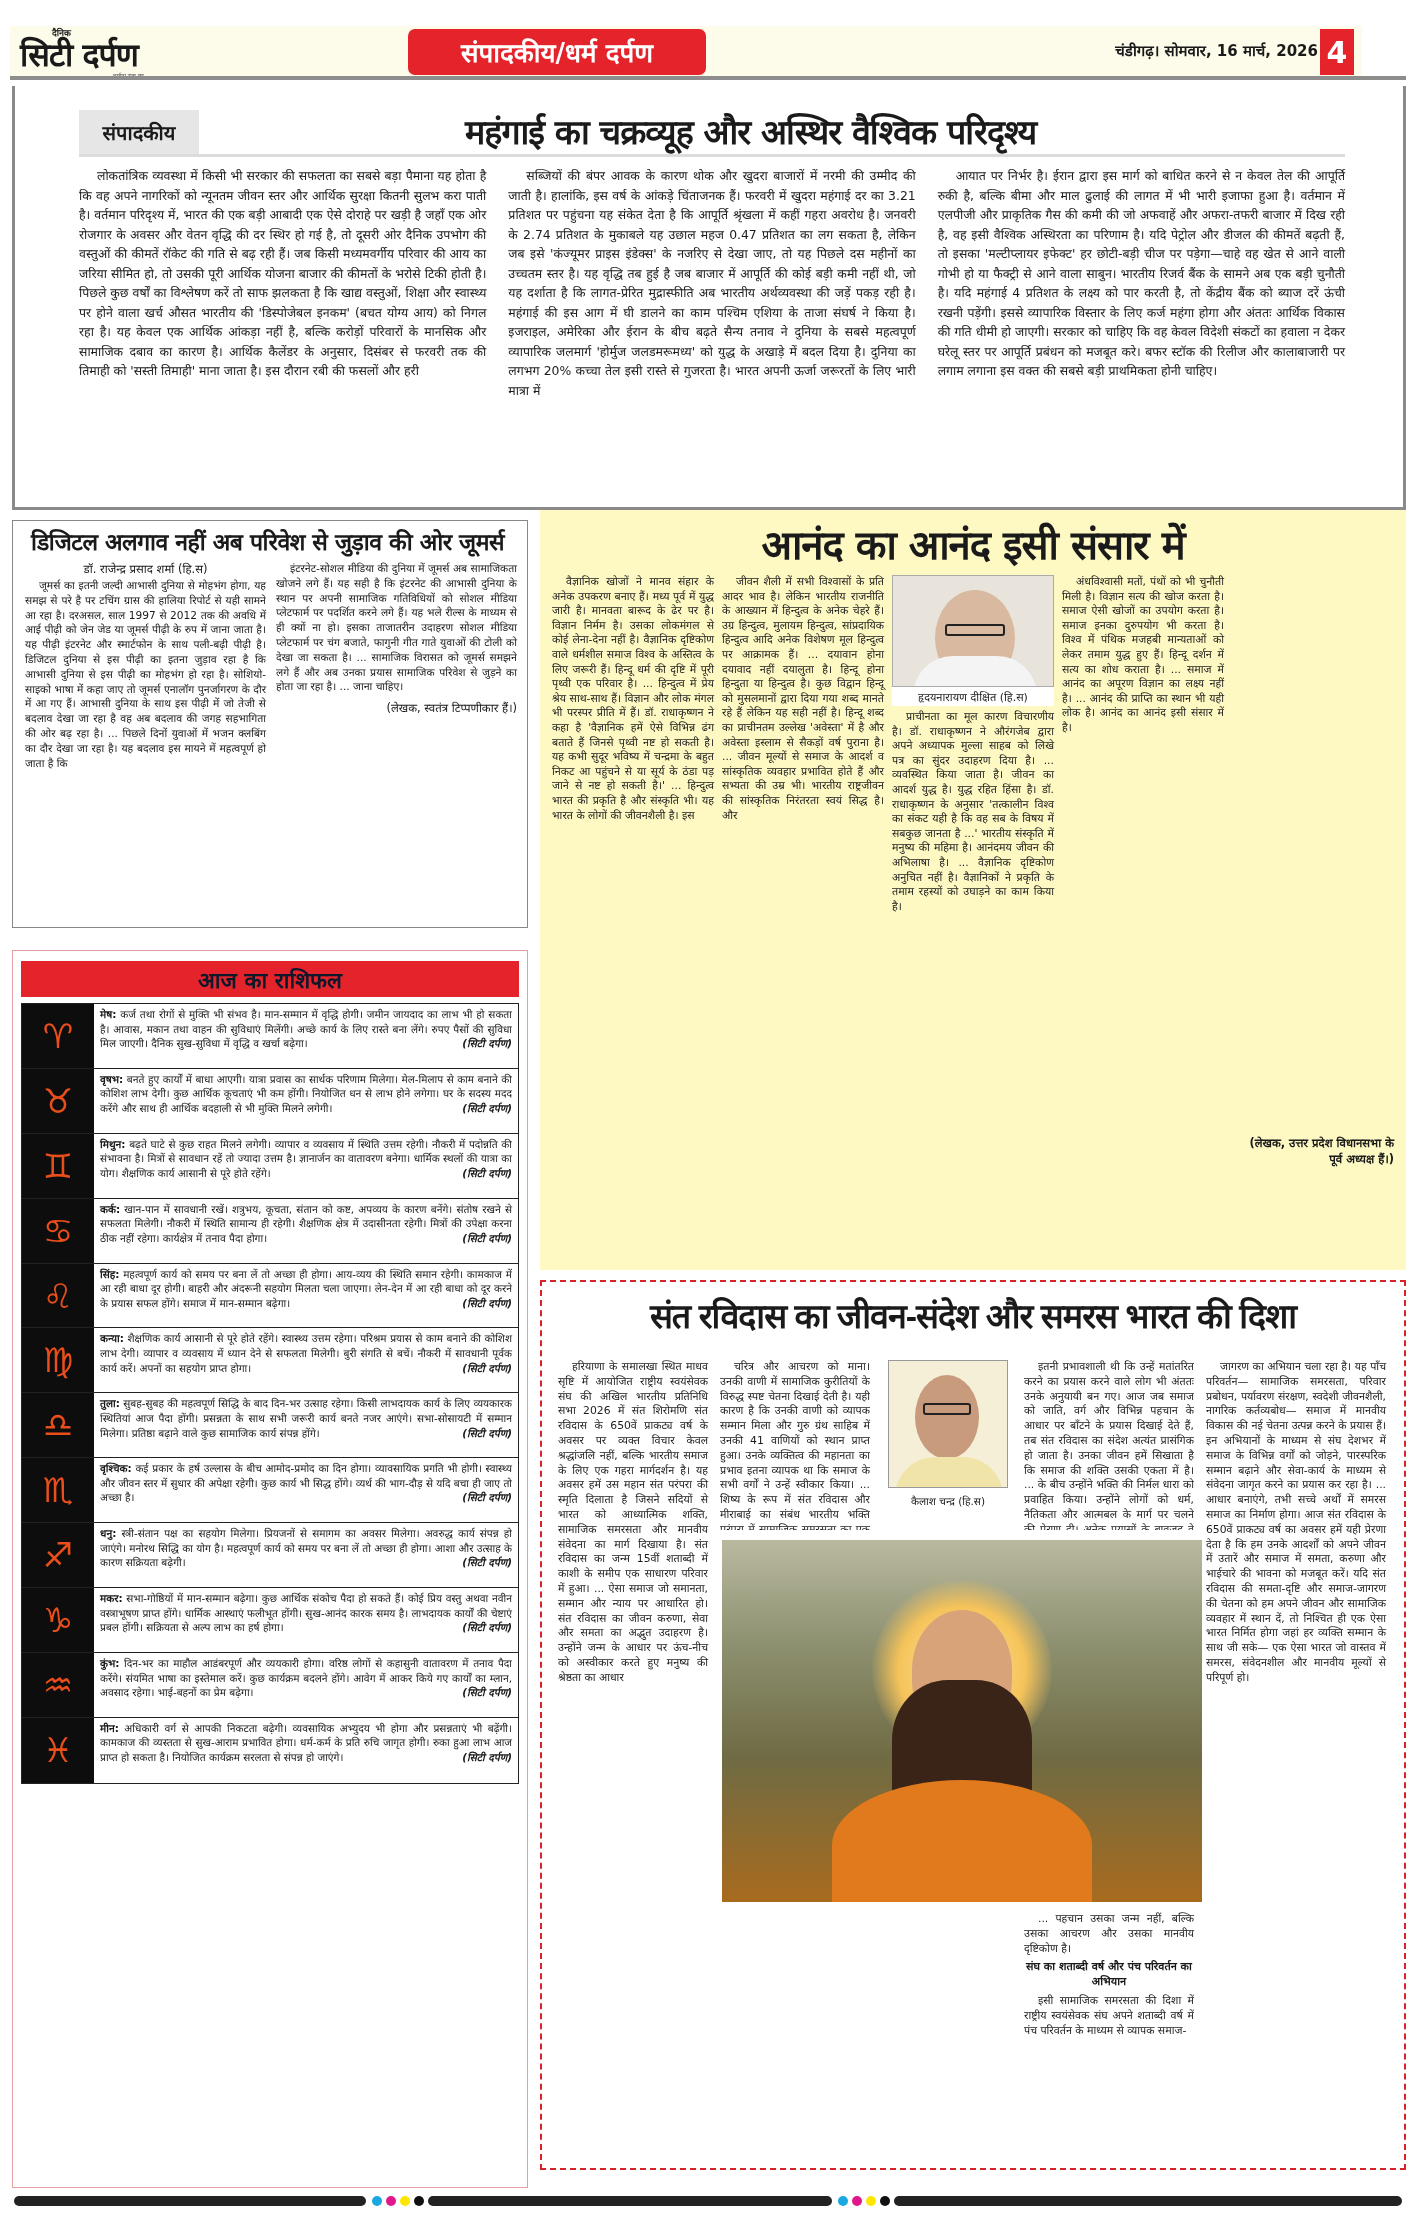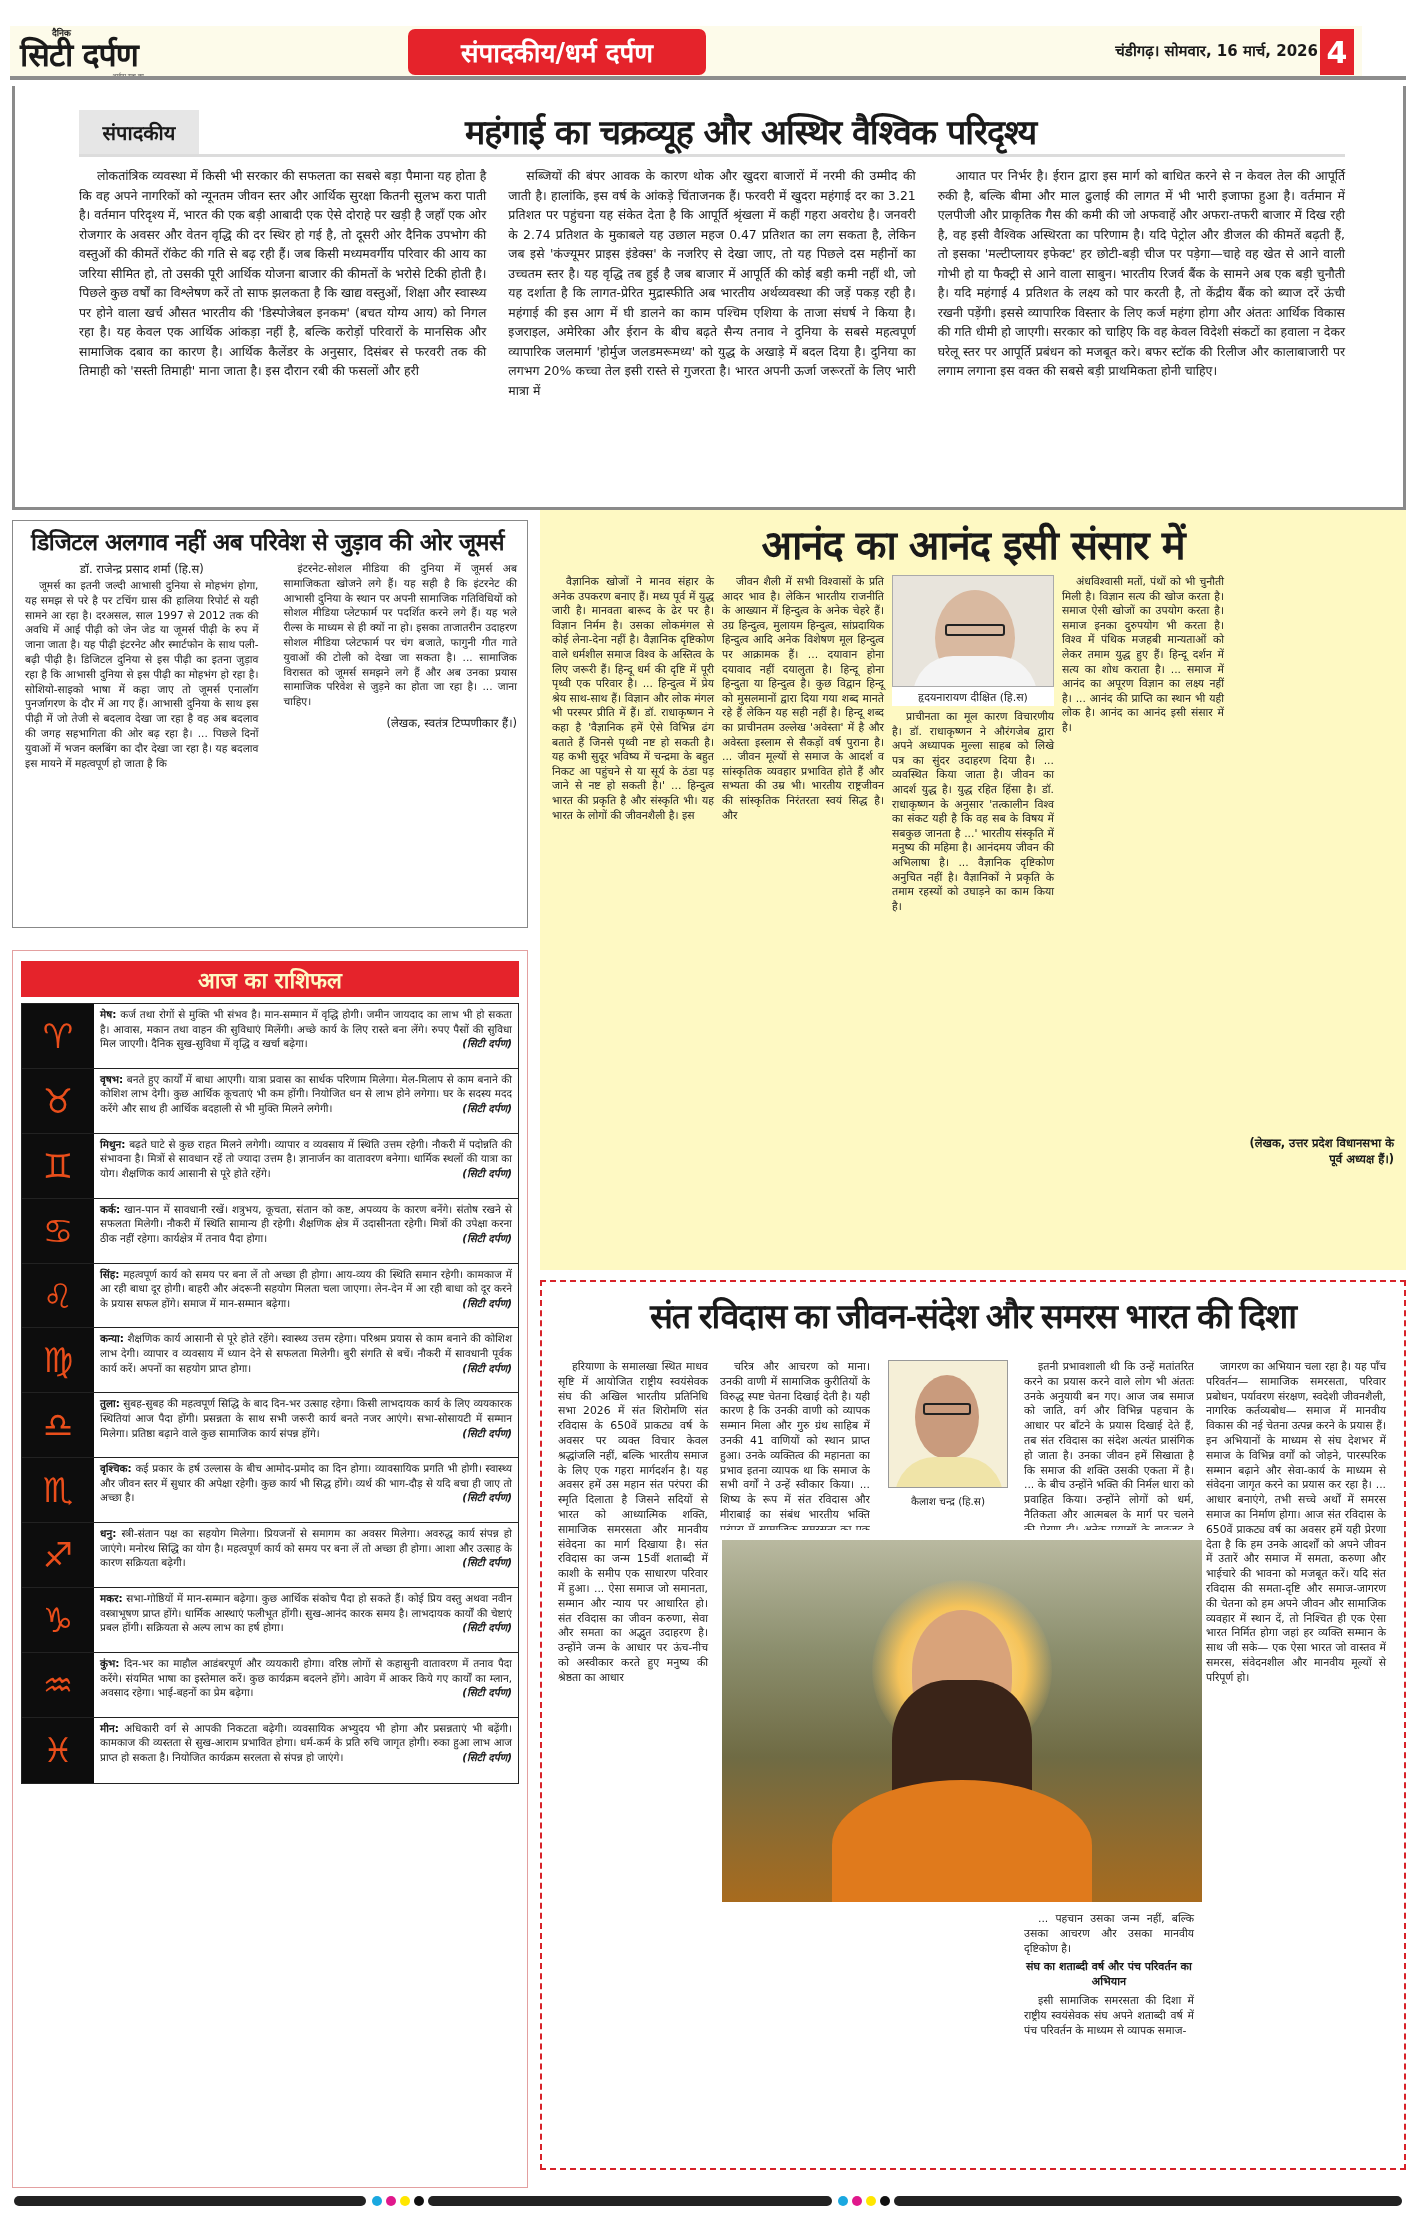--- a/index.html
+++ b/index.html
@@ -15,33 +15,33 @@
   .rule-top { position: absolute; left: 10px; top: 76px; width: 1396px; height: 4px; background: #8d8d8d; }
 
   .editorial { position: absolute; left: 12px; top: 86px; width: 1394px; height: 424px; border: 3px solid #8a8a8a; border-top: none; background: #fff; }
   .ed-label { position: absolute; left: 64px; top: 24px; width: 120px; height: 44px; background: #e6e6e6; font-size: 20px; font-weight: bold; display: flex; align-items: center; justify-content: center; }
   .ed-title { position: absolute; left: 450px; top: 22px; font-size: 34px; font-weight: bold; letter-spacing: -1px; }
   .ed-line { position: absolute; left: 64px; top: 68px; width: 1266px; height: 3px; background: #dcdcdc; }
   .ed-cols { position: absolute; left: 64px; top: 80px; width: 1266px; display: grid; grid-template-columns: repeat(3, 1fr); column-gap: 22px; }
   .ed-cols p { font-size: 12.4px; line-height: 19.5px; text-align: justify; text-indent: 18px; }
   .zoomers-box { position: absolute; left: 12px; top: 520px; width: 516px; height: 408px; border: 1.5px solid #888; }
   .zoomers-title { position: absolute; left: 18px; top: 4px; font-size: 23px; font-weight: bold; letter-spacing: -0.5px; }
-  .cols2 { position: absolute; left: 12px; top: 40px; width: 492px; display: grid; grid-template-columns: 1fr 1fr; column-gap: 25px; }
+  .cols2 { position: absolute; left: 12px; top: 40px; width: 492px; display: grid; grid-template-columns: 1fr 1fr; column-gap: 10px; }
   .cols2 p, .txt { font-size: 10.6px; line-height: 13.6px; text-align: justify; text-indent: 14px; }
 
   .anand { position: absolute; left: 540px; top: 510px; width: 866px; height: 760px; background: #fef9c3; }
   .anand-title { position: absolute; left: 0; top: 6px; width: 100%; text-align: center; font-size: 40px; font-weight: bold; letter-spacing: -1px; }
   .anand-cols { position: absolute; left: 12px; top: 65px; width: 842px; display: grid; grid-template-columns: repeat(5, 1fr); column-gap: 8px; }
   .photo-box { background: #e8e4dc; border: 1px solid #aaa; position: relative; overflow: hidden; }
   .face { position: absolute; border-radius: 50%; }
   .caption { font-size: 11px; text-align: center; background: #fff; padding: 2px 0; }
   .footnote { font-size: 11.5px; font-weight: bold; text-align: right; line-height: 16px; }
 
   .rashi { position: absolute; left: 12px; top: 950px; width: 516px; height: 1238px; border: 1.5px solid #e3a0a0; }
-  .rashi-head { position: absolute; left: 8px; top: 10px; width: 498px; height: 36px; background: #e5232b; color: #fef9c3; font-size: 22px; font-weight: bold; display: flex; align-items: center; justify-content: center; }
+  .rashi-head { position: absolute; left: 8px; top: 10px; width: 498px; height: 36px; background: #e5232b; color: #0f172a; font-size: 22px; font-weight: bold; display: flex; align-items: center; justify-content: center; }
   .rashi-list { position: absolute; left: 8px; top: 52px; width: 498px; border: 1.5px solid #222; }
   .rashi-row { display: flex; height: 64.9px; border-bottom: 1.5px solid #222; }
   .rashi-row:last-child { border-bottom: none; }
   .rashi-icon { width: 72px; background: #0d0d0d; display: flex; align-items: center; justify-content: center; font-size: 34px; color: #e94e1b; }
   .rashi-text { flex: 1; padding: 3px 6px; font-size: 10.4px; line-height: 14.6px; text-align: justify; background: #fff; }
   .rashi-text b { font-weight: bold; }
   .rashi-src { float: right; font-style: italic; font-weight: bold; }
 
   .ravidas { position: absolute; left: 540px; top: 1280px; width: 866px; height: 890px; border: 2.5px dashed #d8232a; }
   .ravidas-title { position: absolute; left: 0; top: 10px; width: 100%; text-align: center; font-family: Liberation Sans, sans-serif; font-size: 34px; font-weight: bold; letter-spacing: -1px; }

